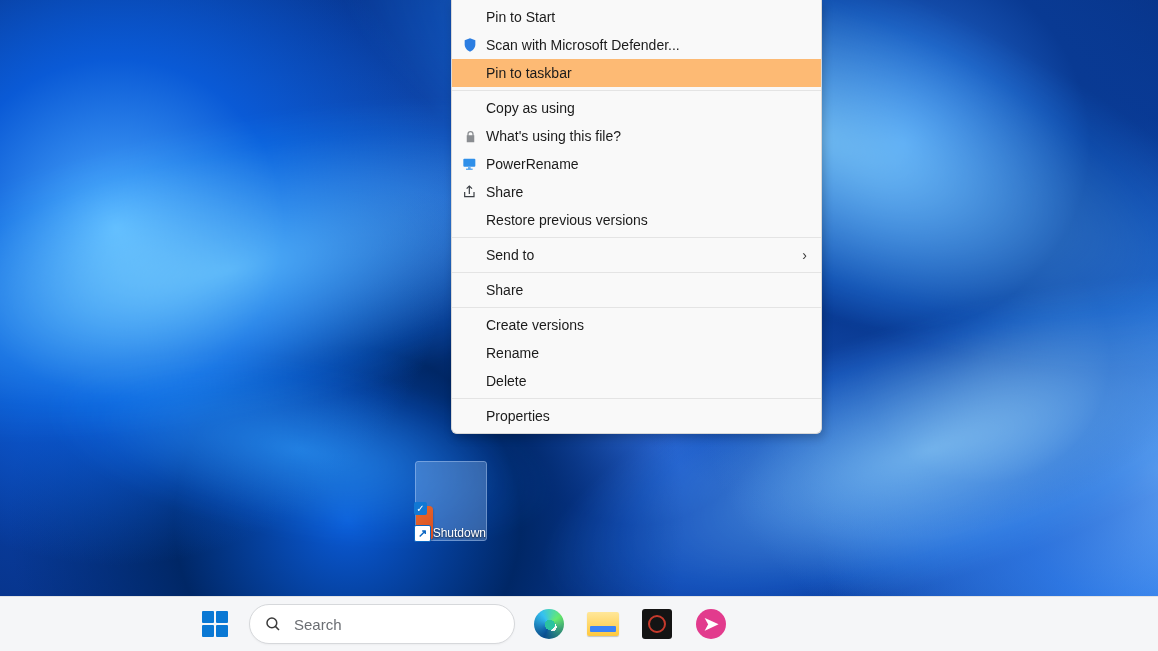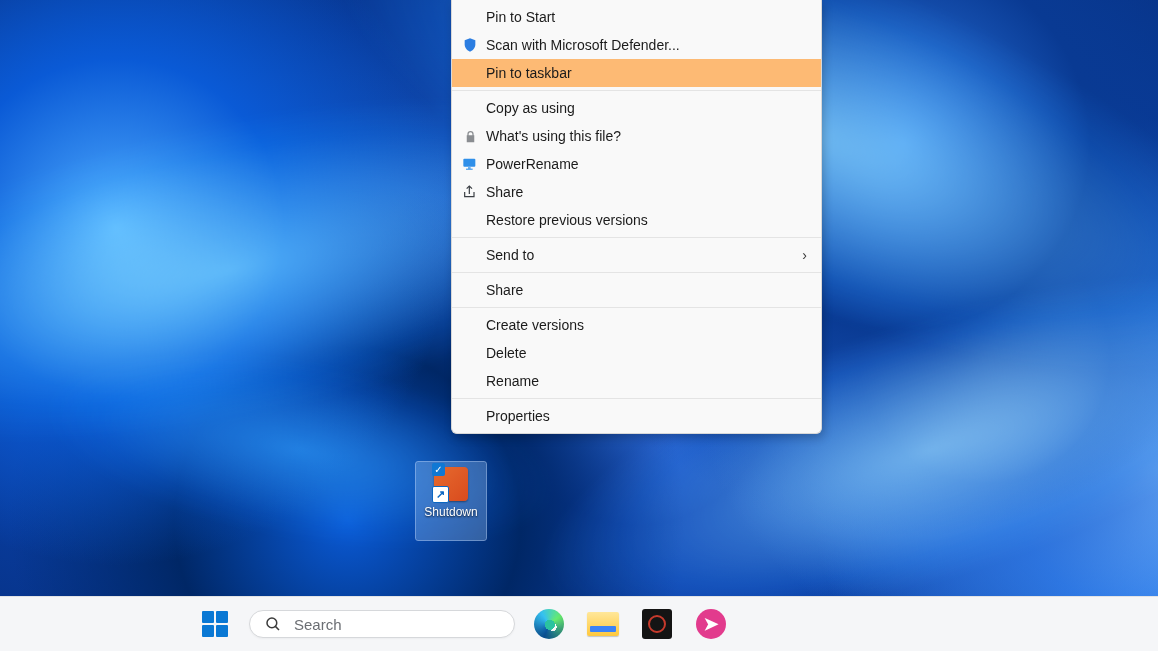--- a/index.html
+++ b/index.html
@@ -46,22 +46,22 @@
   .desktop-icon {
     position: absolute;
     top: 462px;
     left: 416px;
     width: 70px;
     height: 78px;
     border-radius: 2px;
     background: rgba(164, 206, 249, 0.30);
     outline: 1px solid rgba(195, 220, 255, 0.55);
     display: flex;
-    flex-direction: column;
-    align-items: center;
+    flex-direction: row;
+    align-items: flex-end;
     padding-top: 5px;
     box-sizing: border-box;
   }
   .desktop-icon .glyph {
     width: 34px; height: 34px;
     border-radius: 4px;
     background: linear-gradient(135deg, #e66a2e 0%, #d94b1e 100%);
     position: relative;
     box-shadow: 0 1px 2px rgba(0,0,0,0.4);
   }
@@ -182,21 +182,21 @@
     display: grid;
     grid-template-columns: 12px 12px;
     grid-template-rows: 12px 12px;
     gap: 2px;
   }
   .win-logo span { background:#0a78d4; border-radius:1px; }
 
   
   .searchbox {
     width: 266px;
-    height: 28px;
+    height: 40px;
     background: #fff;
     border: 1px solid #d6d8db;
     border-radius: 22px;
     display: flex;
     align-items: center;
     padding: 0 14px;
     box-sizing: border-box;
     box-shadow: 0 1px 2px rgba(0,0,0,0.04);
   }
   .searchbox .mag {
@@ -355,25 +355,25 @@
       </div>
     </div>
     <div class="menu-divider"></div>
     <div class="menu-section">
       <div class="menu-item">
         <span class="mi-icon"></span>
         <span class="mi-label">Create versions</span>
       </div>
       <div class="menu-item">
         <span class="mi-icon"></span>
+        <span class="mi-label">Rename</span>
+      </div>
+      <div class="menu-item">
+        <span class="mi-icon"></span>
         <span class="mi-label">Delete</span>
-      </div>
-      <div class="menu-item">
-        <span class="mi-icon"></span>
-        <span class="mi-label">Rename</span>
       </div>
     </div>
     <div class="menu-divider"></div>
     <div class="menu-section">
       <div class="menu-item">
         <span class="mi-icon"></span>
         <span class="mi-label">Properties</span>
       </div>
     </div>
   </div>

